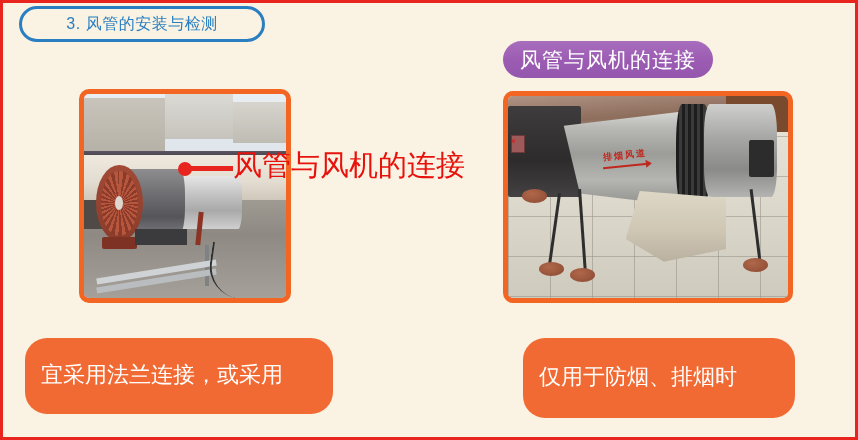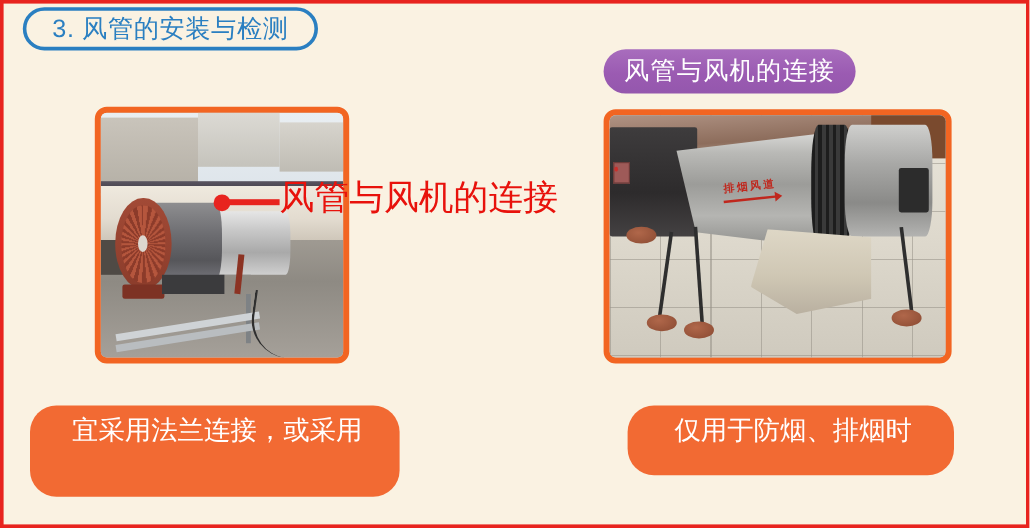--- a/index.html
+++ b/index.html
@@ -29,21 +29,21 @@
     border-radius: 19px;
     background: #faf2e2;
     display: flex;
     align-items: center;
     justify-content: center;
     box-sizing: border-box;
     z-index: 5;
   }
   .title-badge .txt {
     color: #2a7fc1;
-    font-size: 21px;
+    font-size: 16px;
     letter-spacing: 0.5px;
     white-space: nowrap;
     line-height: 1;
   }
 
   
   .purple-badge {
     position: absolute;
     left: 500px;
     top: 38px;
@@ -280,27 +280,27 @@
     line-height: 1;
     z-index: 6;
   }
 
   
   .caption {
     position: absolute;
     background: #f26a33;
     border-radius: 22px;
     display: flex;
-    flex-direction: row;
+    flex-direction: column;
     justify-content: center;
     box-sizing: border-box;
     padding: 6px 12px 8px 16px;
   }
   #caption-left  { left: 22px;  top: 335px; width: 308px; height: 76px; }
-  #caption-right { left: 520px; top: 335px; width: 272px; height: 58px; }
+  #caption-right { left: 520px; top: 335px; width: 272px; height: 80px; }
   .caption .line {
     color: #ffffff;
     font-size: 22px;
     line-height: 1.38;
     white-space: nowrap;
   }
 
   
   .watermark {
     position: absolute;

